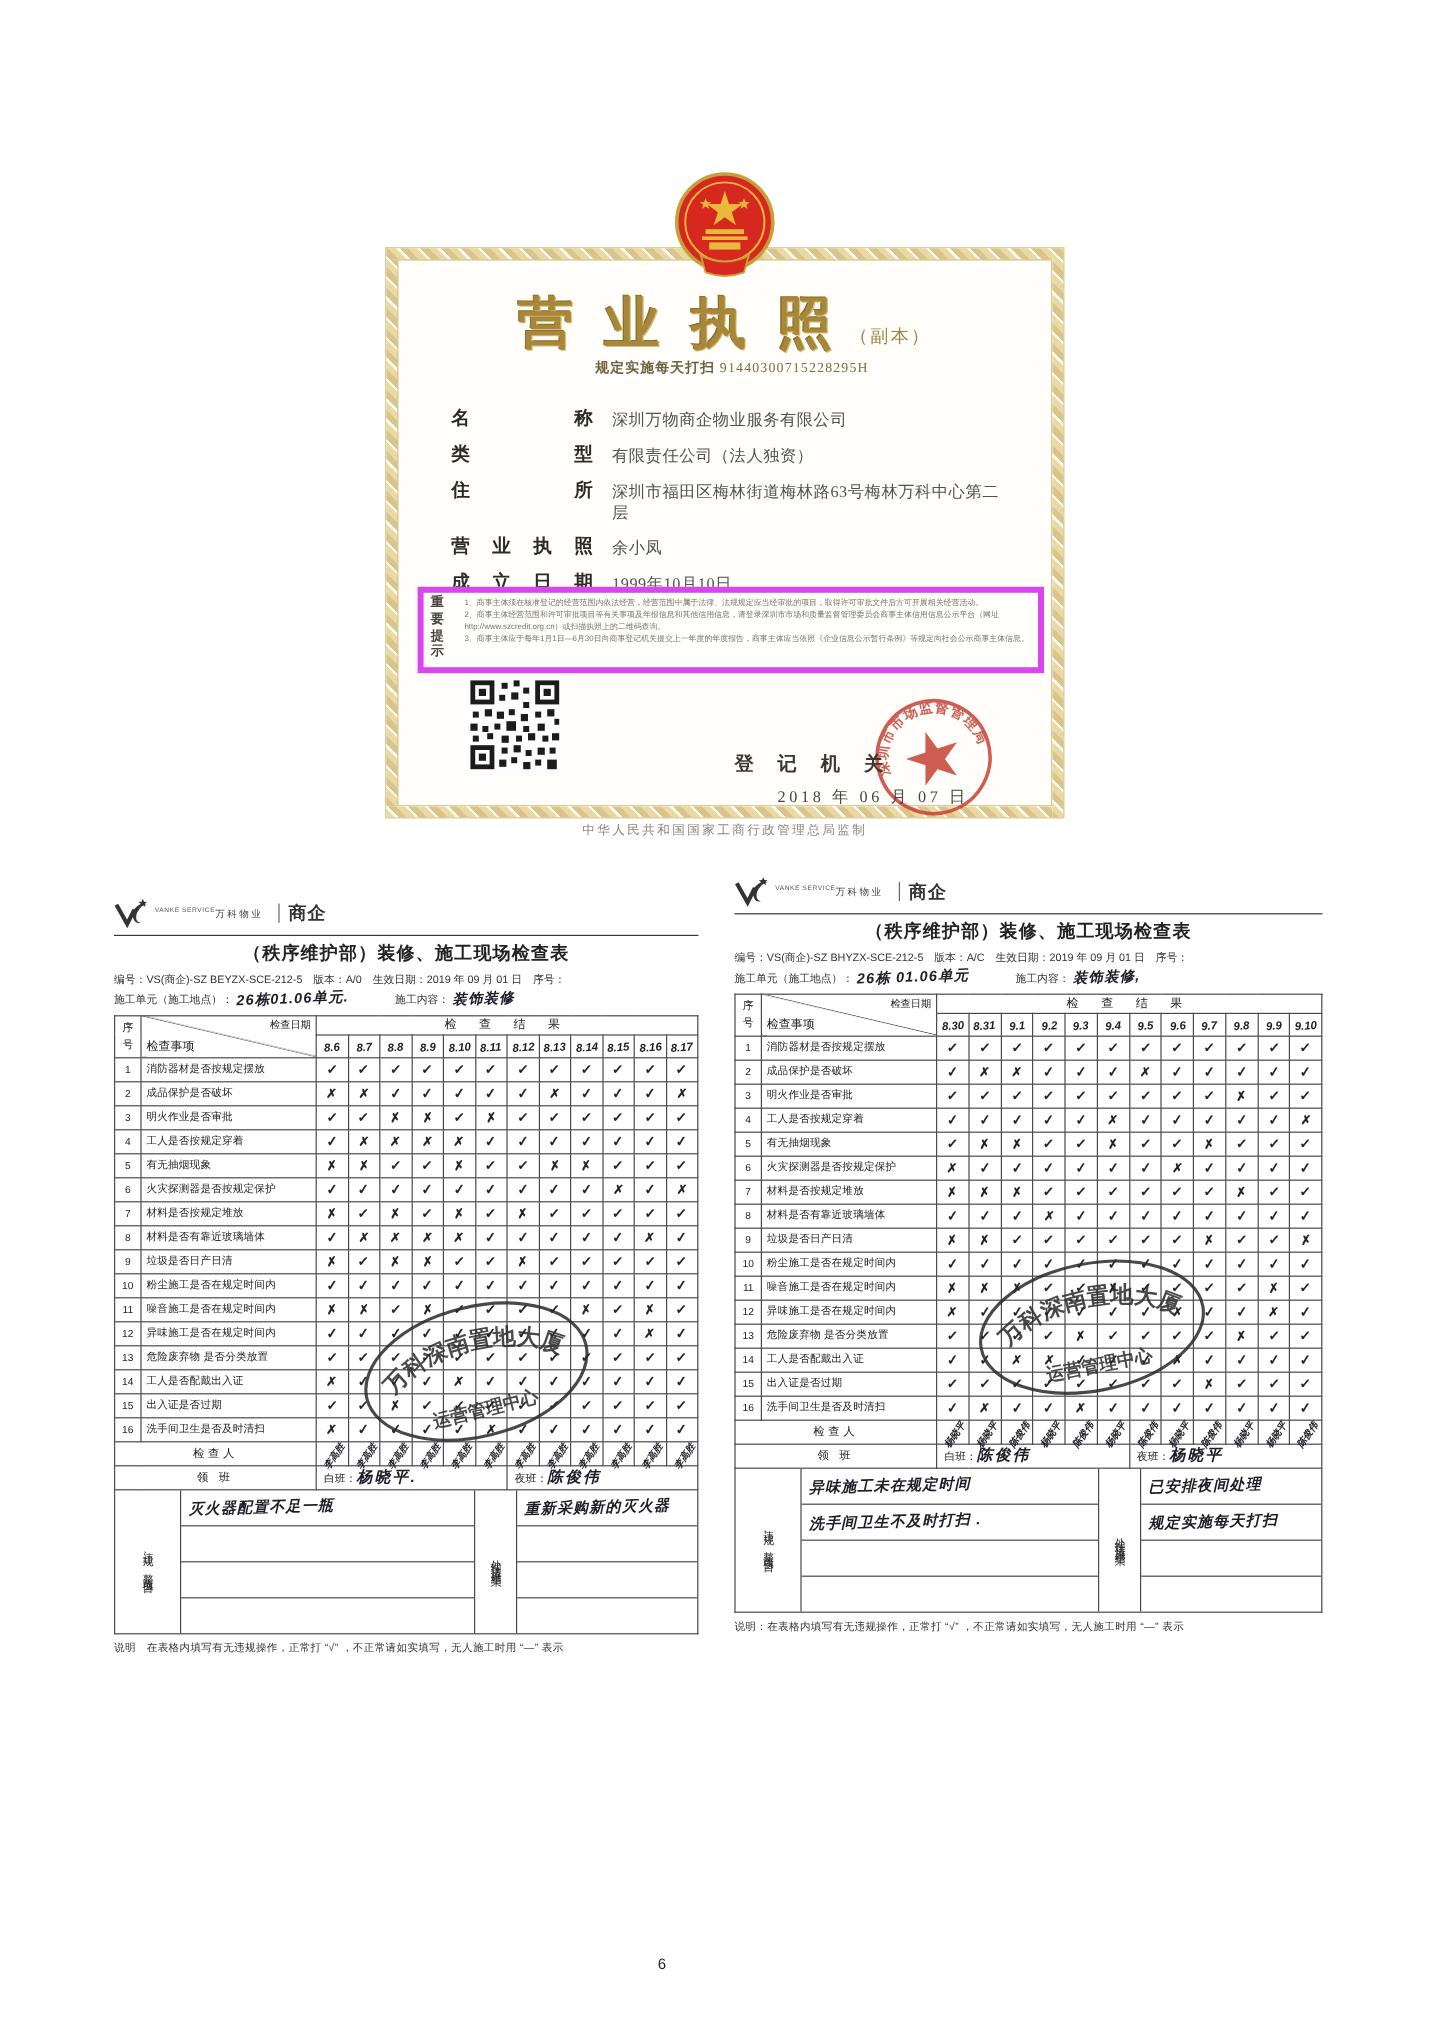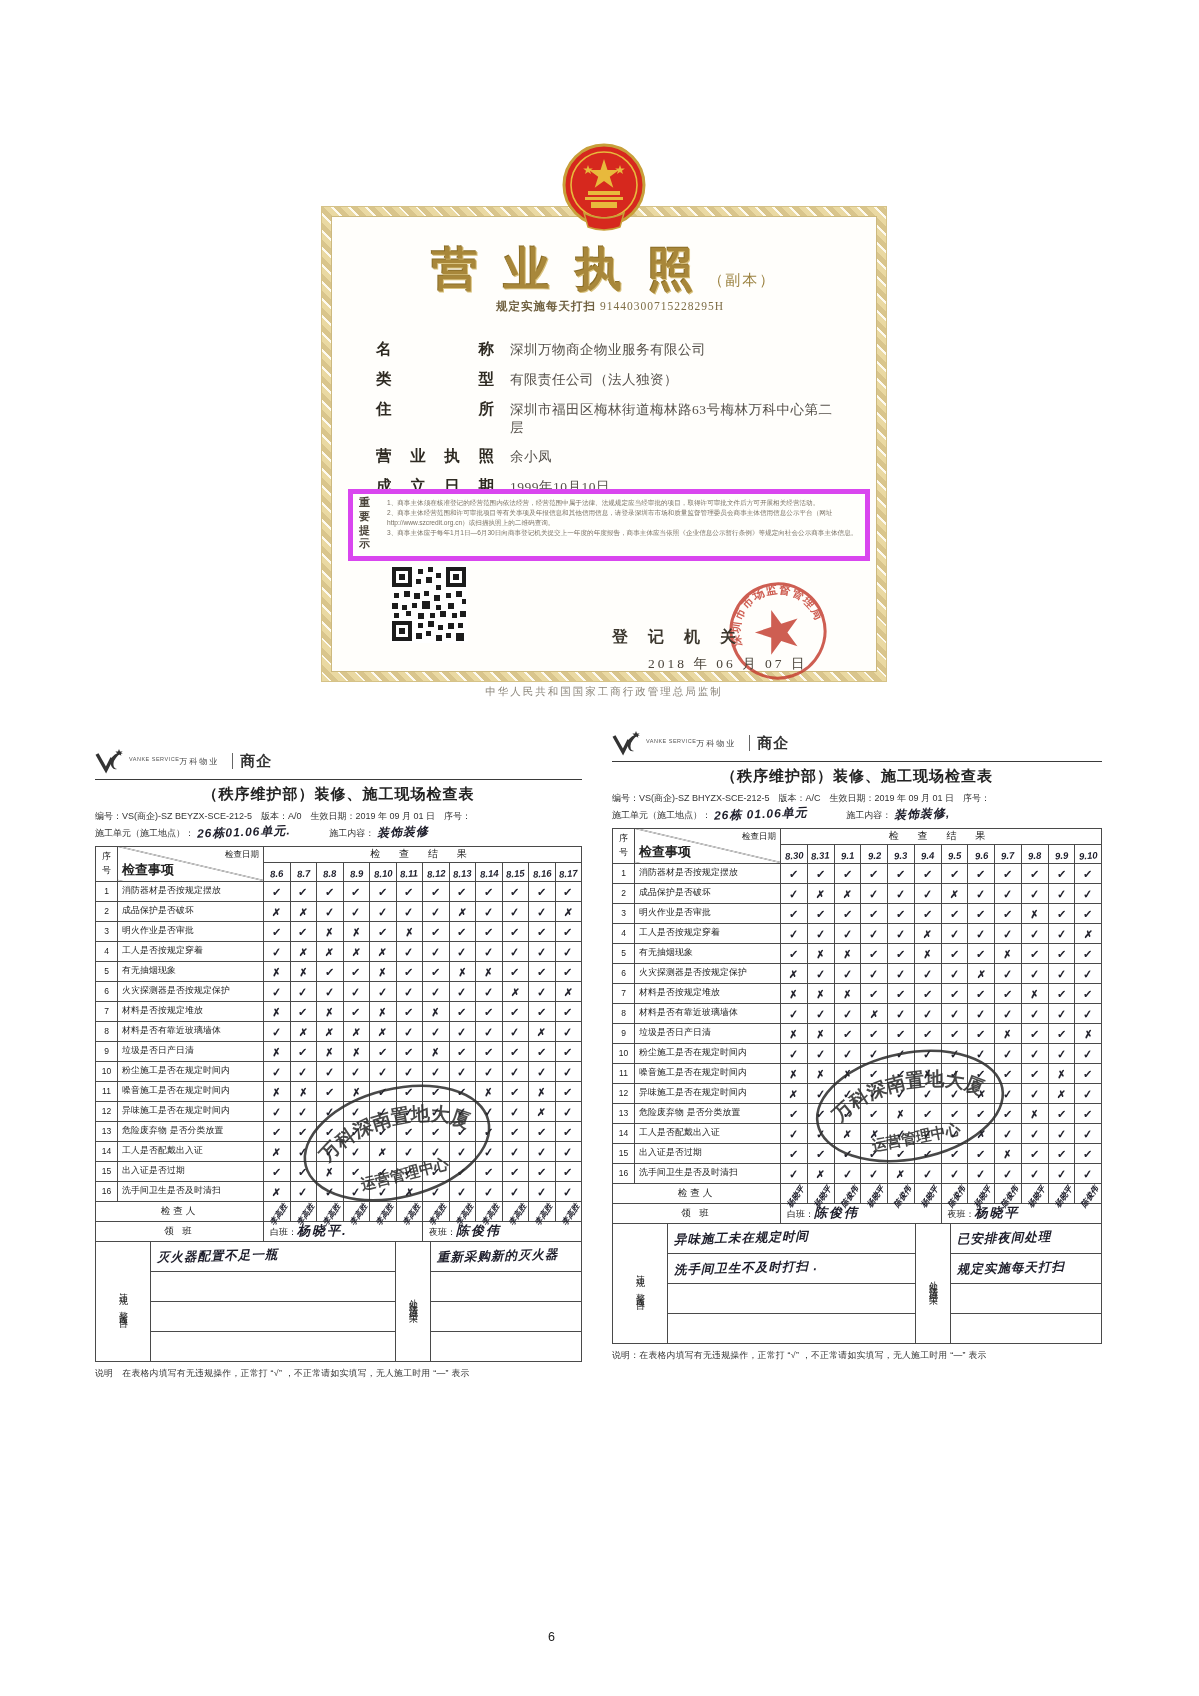--- a/index.html
+++ b/index.html
@@ -69,21 +69,21 @@
   .meta{font-size:9px;color:#333;line-height:1.6;margin-bottom:3px;}
   .hw{font-style:italic;font-weight:600;color:#1d1d2a;}
   .meta .hw{font-size:12px;letter-spacing:1px;display:inline-block;transform:rotate(-2deg);}
   .grid-wrap{position:relative;}
   table.check-grid{width:100%;border-collapse:collapse;table-layout:fixed;}
   .check-grid th,.check-grid td{border:1px solid #4a4a4a;padding:0 1px;overflow:visible;}
   .check-grid .seq{font-size:9px;font-weight:normal;color:#222;line-height:1.5;}
   .diag{position:relative;height:34px;
     background:linear-gradient(to top right,transparent calc(50% - .6px),#4a4a4a,transparent calc(50% + .6px));}
   .diag .d-top{position:absolute;top:2px;right:4px;font-size:8.5px;font-weight:normal;color:#222;}
-  .diag .d-bot{position:absolute;bottom:2px;left:4px;font-size:13px;font-weight:bold;color:#222;}
+  .diag .d-bot{position:absolute;bottom:2px;left:4px;font-size:10px;font-weight:normal;color:#222;}
   .res-head{font-size:10px;font-weight:normal;letter-spacing:8px;color:#222;height:15px;}
   .date-cell{height:17px;text-align:center;}
   .date-cell .hw{font-size:9.5px;transform:rotate(-4deg);display:inline-block;}
   .check-grid td.no{text-align:center;font-size:8.5px;color:#222;}
   .check-grid td.item{font-size:8.8px;color:#222;letter-spacing:.2px;padding-left:4px;}
   .check-grid tbody tr{height:20px;}
   td.mark-cell{text-align:center;}
   .mark{display:inline-block;font-size:11.5px;color:#23232e;font-weight:600;transform:rotate(-5deg);}
   .mark.cross{transform:rotate(4deg);font-size:10.5px;}
   tr:nth-child(odd) .mark{transform:rotate(3deg);}

